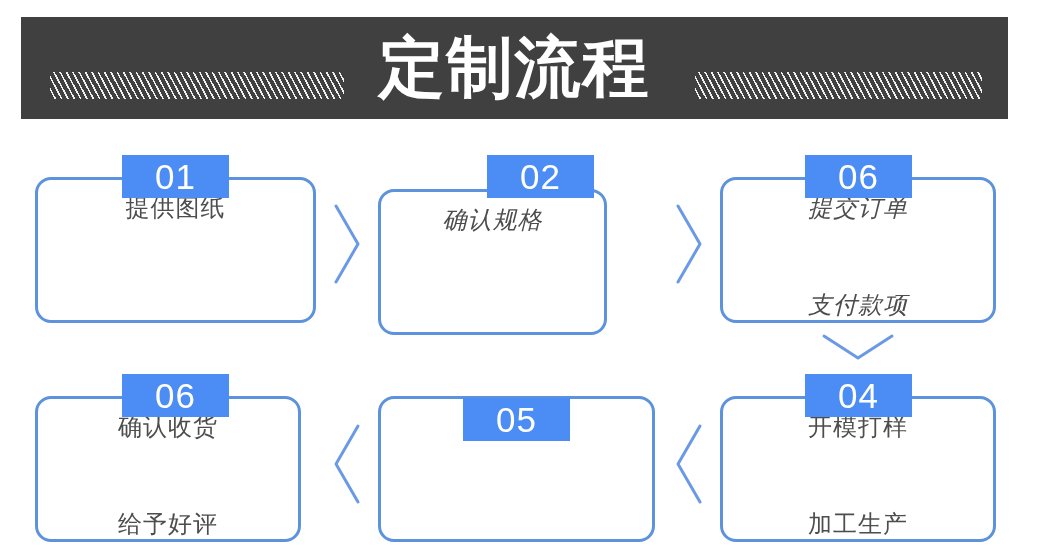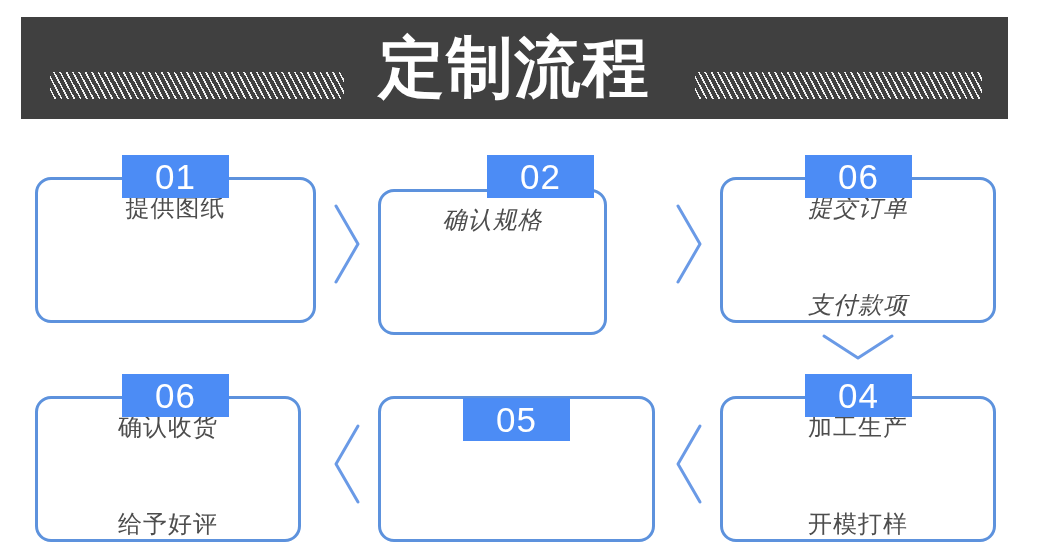--- a/index.html
+++ b/index.html
@@ -156,22 +156,22 @@
 <div class="step" id="step-03">
   <div class="step-body">
     <span class="step-line">提交订单</span>
     <span class="step-line">支付款项</span>
   </div>
 </div>
 <div class="badge" id="badge-03">06</div>
 
 <div class="step" id="step-04">
   <div class="step-body">
+    <span class="step-line">开模打样</span>
     <span class="step-line">加工生产</span>
-    <span class="step-line">开模打样</span>
   </div>
 </div>
 <div class="badge" id="badge-04">04</div>
 
 <div class="step" id="step-05">
   <div class="step-body">
   </div>
 </div>
 <div class="badge" id="badge-05">05</div>
 

